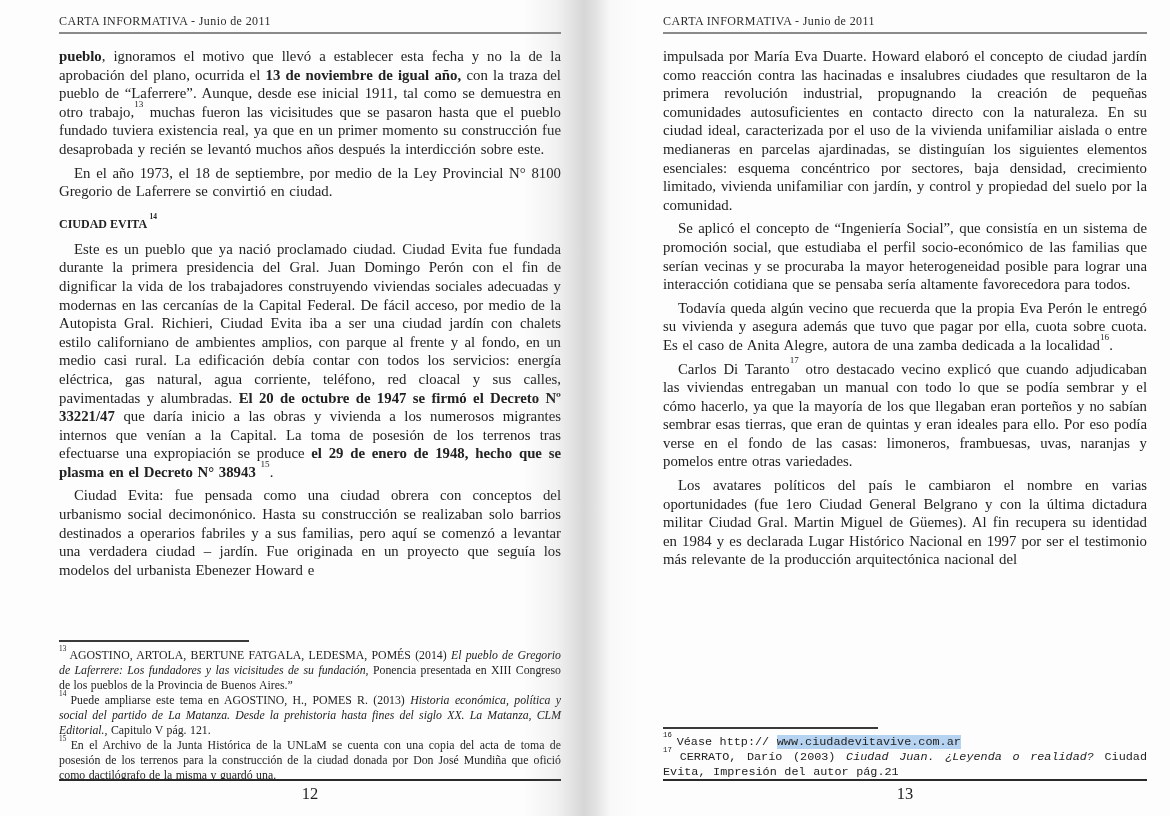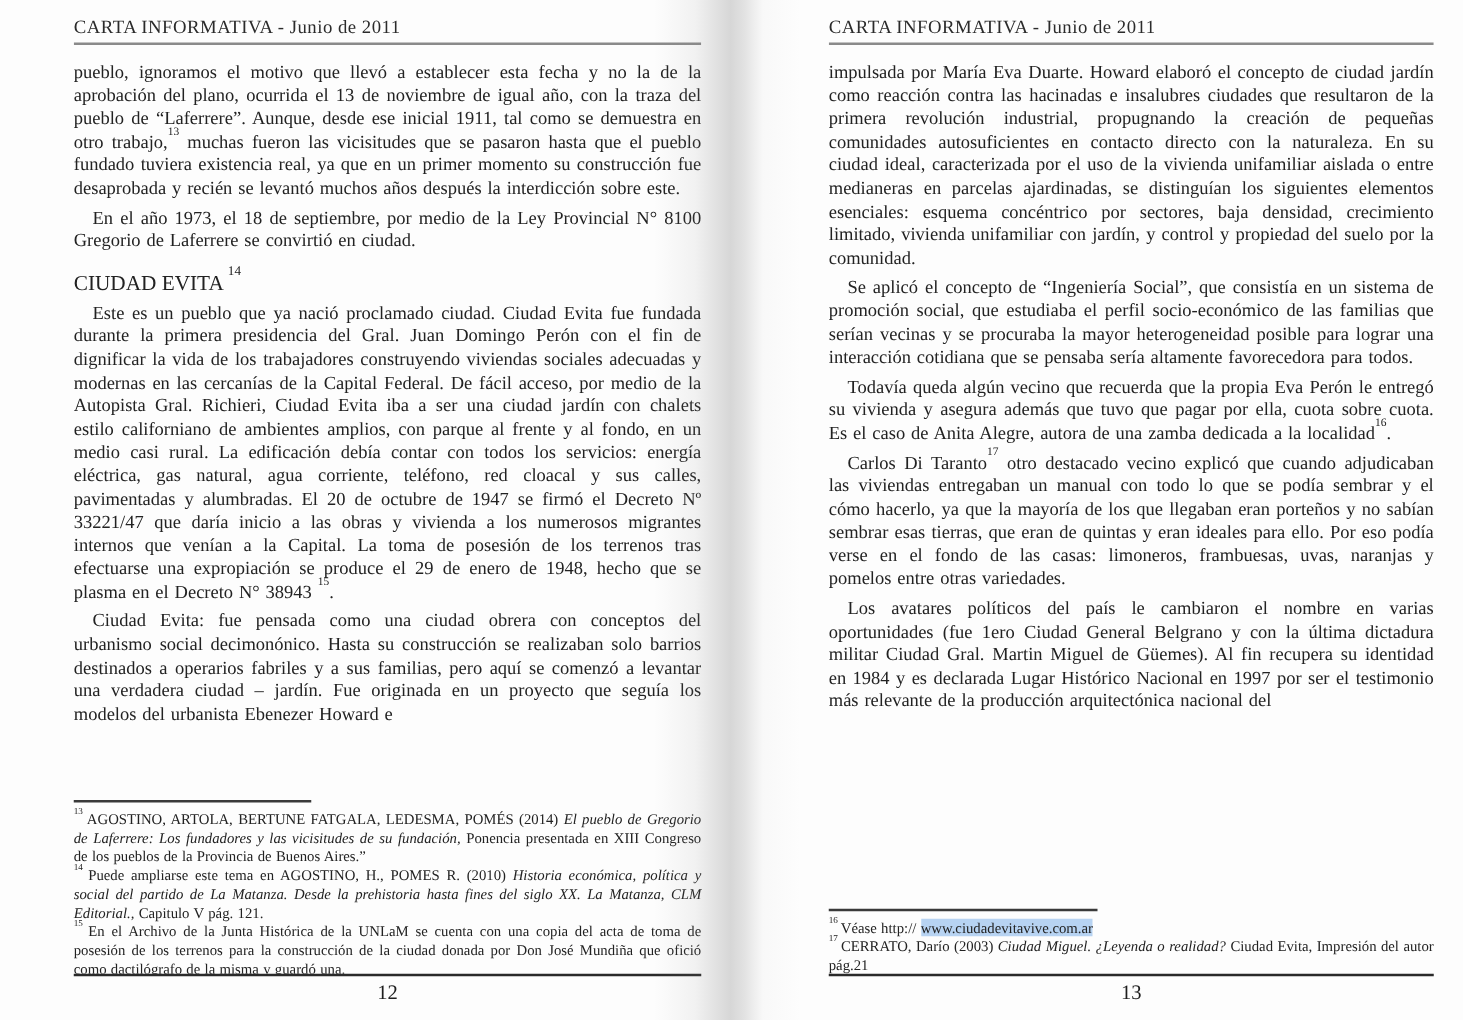--- a/index.html
+++ b/index.html
@@ -17,56 +17,56 @@
     box-sizing:border-box;
   }
   .page.left{left:0;padding:14px 24px 0 59px;}
   .page.right{left:585px;padding:14px 23px 0 78px;}
 
   .page-body{overflow:hidden;}
   .page.left  .page-body{height:624px;}
   .page.right .page-body{height:711px;}
 
   .header{
-    font-size:15px;
+    font-size:12px;
     letter-spacing:0.4px;
     color:#2b2b2b;
     border-bottom:2px solid #8a8a8a;
     padding-bottom:3px;
     margin-bottom:13px;
     white-space:nowrap;
   }
 
   .para{
     margin:0 0 5px 0;
     font-size:14.8px;
     line-height:18.6px;
     text-align:justify;
     word-spacing:1px;
   }
   .para.indent{text-indent:15px;}
 
   .section-heading{
     margin:14px 0 6px 0;
-    font-size:17px;
+    font-size:12px;
     line-height:19px;
     font-weight:bold;
   }
 
-  .b{font-weight:normal;}
+  .b{font-weight:bold;}
   .i{font-style:italic;}
   sup{font-size:0.62em;line-height:0;position:relative;top:-0.45em;}
   .hl{background:#b7d3f2;}
 
   .footnotes{
     position:absolute;
     background:#fdfdfd;
   }
   .page.left  .footnotes{top:640px;left:59px;right:24px;}
-  .page.right .footnotes{top:727px;left:78px;right:23px;}
+  .page.right .footnotes{top:727px;left:78px;right:23px;font-family:Liberation Mono, monospace;}
   .fn-rule{
     border-top:2px solid #3a3a3a;
     margin-bottom:6px;
   }
   .page.left  .fn-rule{width:190px;}
   .page.right .fn-rule{width:215px;}
   .footnote{
     font-size:11.8px;
     line-height:15px;
     text-align:justify;
@@ -108,21 +108,21 @@
       </div>
       <p class="para"><span class="b">pueblo</span><span>, ignoramos el motivo que llevó a establecer esta fecha y no la de la aprobación del plano, ocurrida el </span><span class="b">13 de noviembre de igual año,</span><span> con la traza del pueblo de “Laferrere”. Aunque, desde ese inicial 1911, tal como se demuestra en otro trabajo,</span><sup>13</sup><span> muchas fueron las vicisitudes que se pasaron hasta que el pueblo fundado tuviera existencia real, ya que en un primer momento su construcción fue desaprobada y recién se levantó muchos años después la interdicción sobre este.</span></p>
       <p class="para indent"><span>En el año 1973, el 18 de septiembre, por medio de la Ley Provincial N° 8100 Gregorio de Laferrere se convirtió en ciudad.</span></p>
       <h2 class="section-heading"><span class="b">CIUDAD EVITA </span><sup class="b">14</sup></h2>
       <p class="para indent"><span>Este es un pueblo que ya nació proclamado ciudad. Ciudad Evita fue fundada durante la primera presidencia del Gral. Juan Domingo Perón con el fin de dignificar la vida de los trabajadores construyendo viviendas sociales adecuadas y modernas en las cercanías de la Capital Federal. De fácil acceso, por medio de la Autopista Gral. Richieri, Ciudad Evita iba a ser una ciudad jardín con chalets estilo californiano de ambientes amplios, con parque al frente y al fondo, en un medio casi rural. La edificación debía contar con todos los servicios: energía eléctrica, gas natural, agua corriente, teléfono, red cloacal y sus calles, pavimentadas y alumbradas. </span><span class="b">El 20 de octubre de 1947 se firmó el Decreto Nº 33221/47</span><span> que daría inicio a las obras y vivienda a los numerosos migrantes internos que venían a la Capital. La toma de posesión de los terrenos tras efectuarse una expropiación se produce </span><span class="b">el 29 de enero de 1948, hecho que se plasma en el Decreto N° 38943 </span><sup>15</sup><span>.</span></p>
       <p class="para indent"><span>Ciudad Evita: fue pensada como una ciudad obrera con conceptos del urbanismo social decimonónico. Hasta su construcción se realizaban solo barrios destinados a operarios fabriles y a sus familias, pero aquí se comenzó a levantar una verdadera ciudad – jardín. Fue originada en un proyecto que seguía los modelos del urbanista Ebenezer Howard e</span></p>
     </div>
     <div class="footnotes">
       <div class="fn-rule"></div>
       <div class="footnote"><sup>13 </sup><span>AGOSTINO, ARTOLA, BERTUNE FATGALA, LEDESMA, POMÉS (2014) </span><span class="i">El pueblo de Gregorio de Laferrere: Los fundadores y las vicisitudes de su fundación,</span><span> Ponencia presentada en XIII Congreso de los pueblos de la Provincia de Buenos Aires.”</span></div>
-      <div class="footnote"><sup>14 </sup><span>Puede ampliarse este tema en AGOSTINO, H., POMES R. (2010) </span><span class="i">Historia económica, política y social del partido de La Matanza. Desde la prehistoria hasta fines del siglo XX. La Matanza, CLM Editorial.,</span><span> Capitulo V pág. 121.</span></div>
+      <div class="footnote"><sup>14 </sup><span>Puede ampliarse este tema en AGOSTINO, H., POMES R. (2013) </span><span class="i">Historia económica, política y social del partido de La Matanza. Desde la prehistoria hasta fines del siglo XX. La Matanza, CLM Editorial.,</span><span> Capitulo V pág. 121.</span></div>
       <div class="footnote"><sup>15 </sup><span>En el Archivo de la Junta Histórica de la UNLaM se cuenta con una copia del acta de toma de posesión de los terrenos para la construcción de la ciudad donada por Don José Mundiña que ofició como dactilógrafo de la misma y guardó una.</span></div>
     </div>
     <div class="page-footer">
       <div class="page-number">12</div>
     </div>
   </div>
 
   <div class="page right">
     <div class="page-body">
       <div class="header">
@@ -130,21 +130,21 @@
       </div>
       <p class="para"><span>impulsada por María Eva Duarte. Howard elaboró el concepto de ciudad jardín como reacción contra las hacinadas e insalubres ciudades que resultaron de la primera revolución industrial, propugnando la creación de pequeñas comunidades autosuficientes en contacto directo con la naturaleza. En su ciudad ideal, caracterizada por el uso de la vivienda unifamiliar aislada o entre medianeras en parcelas ajardinadas, se distinguían los siguientes elementos esenciales: esquema concéntrico por sectores, baja densidad, crecimiento limitado, vivienda unifamiliar con jardín, y control y propiedad del suelo por la comunidad.</span></p>
       <p class="para indent"><span>Se aplicó el concepto de “Ingeniería Social”, que consistía en un sistema de promoción social, que estudiaba el perfil socio-económico de las familias que serían vecinas y se procuraba la mayor heterogeneidad posible para lograr una interacción cotidiana que se pensaba sería altamente favorecedora para todos.</span></p>
       <p class="para indent"><span>Todavía queda algún vecino que recuerda que la propia Eva Perón le entregó su vivienda y asegura además que tuvo que pagar por ella, cuota sobre cuota. Es el caso de Anita Alegre, autora de una zamba dedicada a la localidad</span><sup>16</sup><span>.</span></p>
       <p class="para indent"><span>Carlos Di Taranto</span><sup>17</sup><span> otro destacado vecino explicó que cuando adjudicaban las viviendas entregaban un manual con todo lo que se podía sembrar y el cómo hacerlo, ya que la mayoría de los que llegaban eran porteños y no sabían sembrar esas tierras, que eran de quintas y eran ideales para ello. Por eso podía verse en el fondo de las casas: limoneros, frambuesas, uvas, naranjas y pomelos entre otras variedades.</span></p>
       <p class="para indent"><span>Los avatares políticos del país le cambiaron el nombre en varias oportunidades (fue 1ero Ciudad General Belgrano y con la última dictadura militar Ciudad Gral. Martin Miguel de Güemes). Al fin recupera su identidad en 1984 y es declarada Lugar Histórico Nacional en 1997 por ser el testimonio más relevante de la producción arquitectónica nacional del</span></p>
     </div>
     <div class="footnotes">
       <div class="fn-rule"></div>
       <div class="footnote"><sup>16 </sup><span>Véase http:// </span><span class="hl">www.ciudadevitavive.com.ar</span></div>
-      <div class="footnote"><sup>17 </sup><span>CERRATO, Darío (2003) </span><span class="i">Ciudad Miguel. ¿Leyenda o realidad?</span><span> Ciudad Evita, Impresión del autor pág.21</span></div>
+      <div class="footnote"><sup>17 </sup><span>CERRATO, Darío (2003) </span><span class="i">Ciudad Juan. ¿Leyenda o realidad?</span><span> Ciudad Evita, Impresión del autor pág.21</span></div>
     </div>
     <div class="page-footer">
       <div class="page-number">13</div>
     </div>
   </div>
 
   <div class="spine"></div>
 </div>
 
 </body></html>

